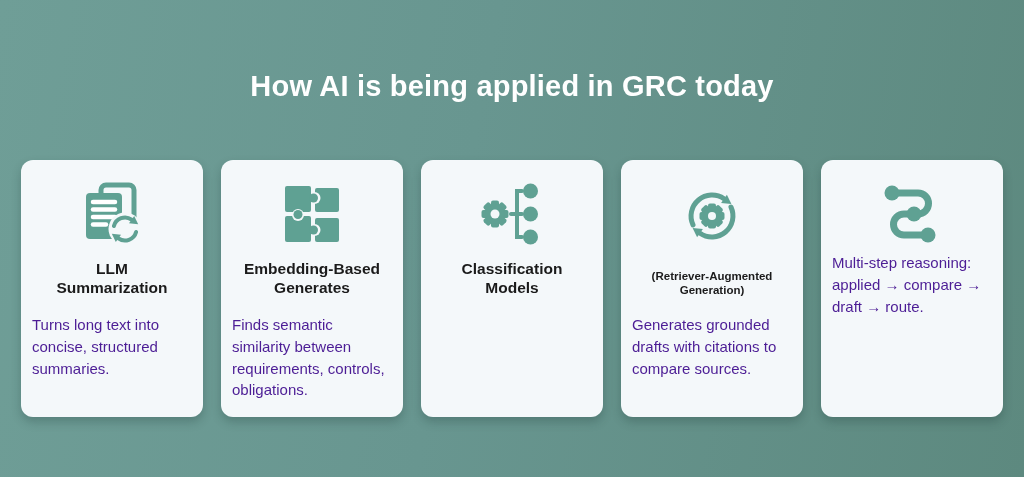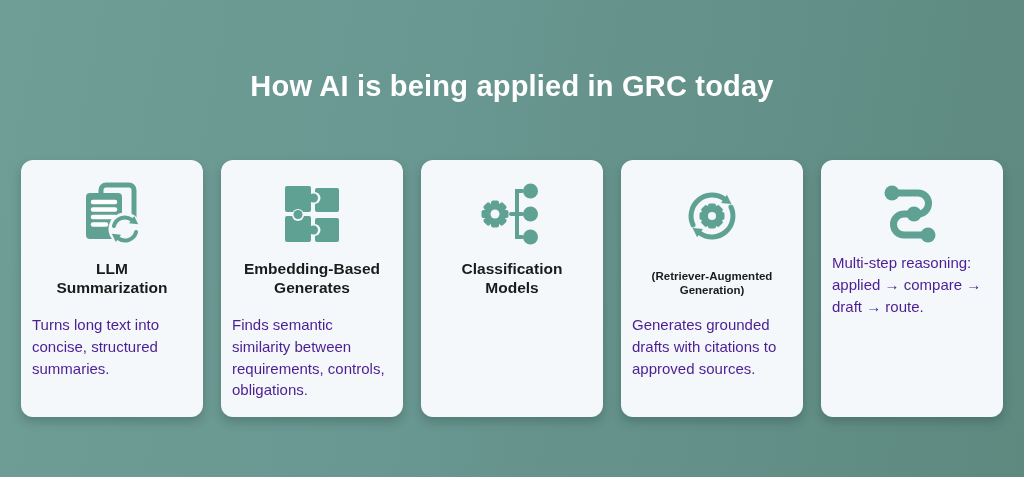--- a/index.html
+++ b/index.html
@@ -176,21 +176,21 @@
         <polygon points="45.1,24.9 50.9,16.7 55.4,25.9" fill="#5fa193"></polygon>
         <g transform="rotate(180 36 38)">
           <path d="M 17 46.9 A 21 21 0 0 1 48 20.8" fill="none" stroke="#5fa193" stroke-width="5" stroke-linecap="round"></path>
           <polygon points="45.1,24.9 50.9,16.7 55.4,25.9" fill="#5fa193"></polygon>
         </g>
       </svg>
     </div>
     <div class="title-block">
       <div class="card-subtitle">(Retriever-Augmented Generation)</div>
     </div>
-    <div class="card-desc">Generates grounded drafts with citations to approved sources.</div>
+    <div class="card-desc">Generates grounded drafts with citations to compare sources.</div>
   </div>
 
   <div class="card">
     <div class="icon-box">
       <svg viewBox="0 0 72 72" width="72" height="72">
         <path d="M 16 15 H 42 A 10.5 10.5 0 0 1 42 36 H 28 A 10.5 10.5 0 0 0 28 57 H 52" fill="none" stroke="#5fa193" stroke-width="7" stroke-linecap="round" stroke-linejoin="round"></path>
         <g fill="#5fa193">
           <circle cx="16" cy="15" r="7.5"></circle>
           <circle cx="38" cy="36" r="7.5"></circle>
           <circle cx="52" cy="57" r="7.5"></circle>

